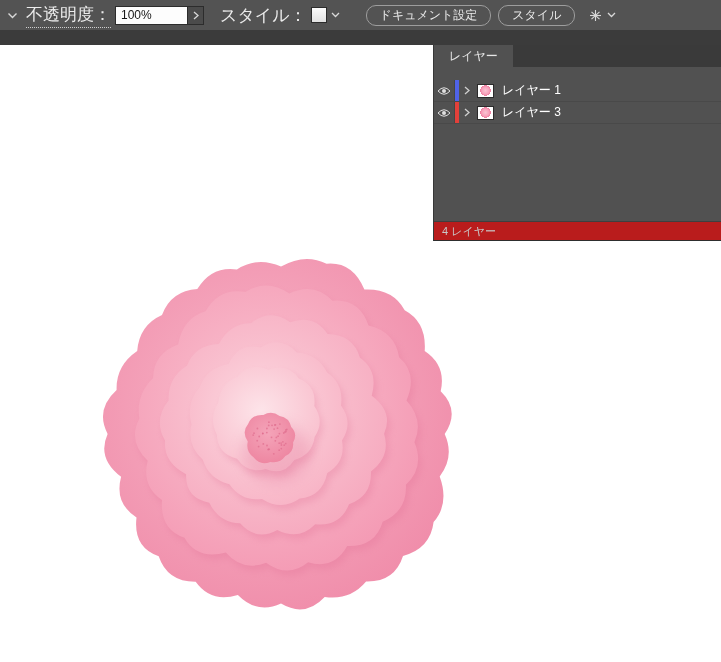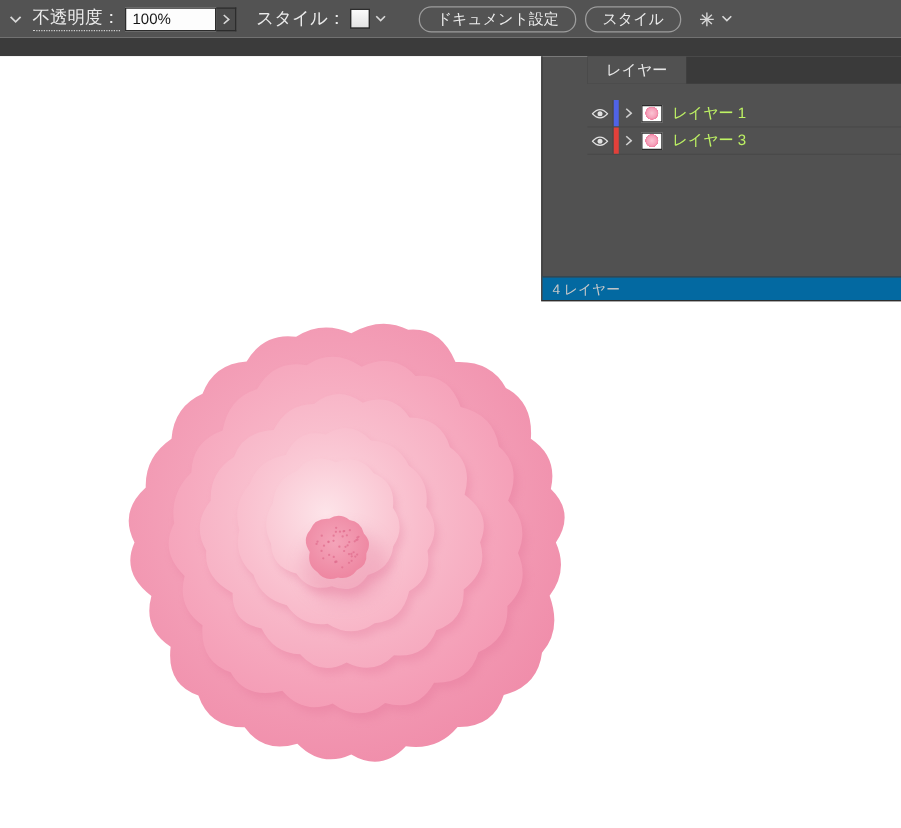--- a/index.html
+++ b/index.html
@@ -7,21 +7,21 @@
     width:721px;height:662px;position:relative;overflow:hidden;
     background:#ffffff;
     font-family:"Liberation Sans","DejaVu Sans",sans-serif;
   }
   
   .toolbar{
     position:absolute;top:0;left:0;right:0;height:30px;background:#535353;
     display:flex;align-items:center;padding-left:5px;box-sizing:border-box;
   }
   .icon{display:inline-flex;align-items:center;justify-content:center}
-  .tb-label{font-size:14px;color:#ececec;white-space:nowrap}
+  .tb-label{font-size:17px;color:#ececec;white-space:nowrap}
   .underline{border-bottom:1px dotted #cfcfcf;padding-bottom:1px}
   .tb-input{
     width:73px;height:19px;background:#fdfdfd;border:1px solid #2c2c2c;
     font-size:12px;color:#161616;padding:0 0 0 5px;box-sizing:border-box;
     font-family:"Liberation Sans","DejaVu Sans",sans-serif;
   }
   .tb-chevbtn{
     width:16px;height:19px;background:#4b4b4b;border:1px solid #2c2c2c;border-left:none;
     display:inline-flex;align-items:center;justify-content:center;padding:0;box-sizing:border-box;cursor:pointer;
   }
@@ -35,43 +35,43 @@
     font-family:Liberation Serif, serif;
   }
   
   .subbar{position:absolute;top:30px;left:0;right:0;height:15px;background:#3b3b3b}
   
   .canvas{position:absolute;top:45px;left:0;right:0;bottom:0;background:#ffffff}
   .canvas svg{position:absolute;left:0;top:0}
   
   .layers-panel{
     position:absolute;left:433px;top:45px;width:288px;height:196px;background:#515151;
-    border-left:1px solid #383838;border-bottom:1px solid #2e2e2e;box-sizing:border-box;padding-left:36px;
+    border-left:1px solid #383838;border-bottom:1px solid #2e2e2e;box-sizing:border-box;
   }
   .panel-tabbar{height:22px;background:#3a3a3a;display:flex;align-items:stretch}
   .panel-tab{
     background:#515151;color:#e6e6e6;font-size:12px;padding:0 15px;
     display:flex;align-items:center;cursor:pointer;
   }
   .layer-list{margin-top:13px}
   .layer-row{height:21px;display:flex;align-items:center;border-bottom:1px solid #494949;cursor:pointer}
   .layer-row.selected{background:#4e6076}
   .eye-cell{width:20px;align-self:stretch;display:flex;align-items:center;justify-content:center;border-right:1px solid #454545}
   .color-bar{width:4px;align-self:stretch}
   .chev-cell{width:15px;display:flex;align-items:center;justify-content:center}
   .thumb{
     width:17px;height:14px;box-sizing:border-box;margin-left:3px;
     background-color:#fff;border:1px solid #2b2b2b;
     background-image:radial-gradient(circle at 50% 46%, #fbc4d3 0%, #f6a0ba 38%, #ef7fa0 52%, rgba(0,0,0,0) 54%);
   }
-  .layer-label{margin-left:8px;font-size:12px;color:#bef264;white-space:nowrap}
+  .layer-label{margin-left:8px;font-size:12px;color:#ffffff;white-space:nowrap}
   .layer-row.selected .layer-label{color:#ffffff}
   .panel-footer{
     position:absolute;left:0;right:0;bottom:0;height:18px;border-top:1px solid #3f3f3f;
-    font-size:11px;color:#c9c9c9;display:flex;align-items:center;padding-left:8px;background:#0369a1;
+    font-size:11px;color:#c9c9c9;display:flex;align-items:center;padding-left:8px;background:#b91c1c;
   }
 </style>
 </head>
 <body>
 
 <div class="toolbar">
   <span class="icon" style="margin-left:2px">
     <svg width="11" height="7" viewBox="0 0 11 7">
         <path d="M1.5 1.5 L5.5 5.5 L9.5 1.5" stroke="#d8d8d8" stroke-width="1.4" fill="none"></path>
       </svg>

